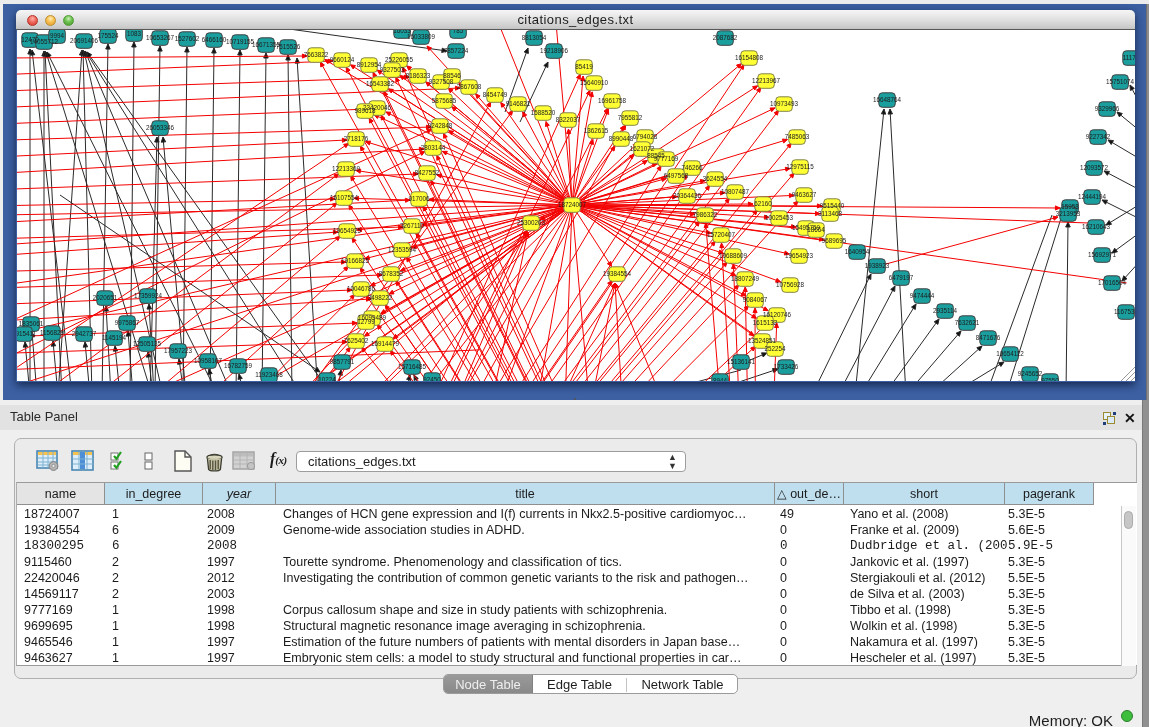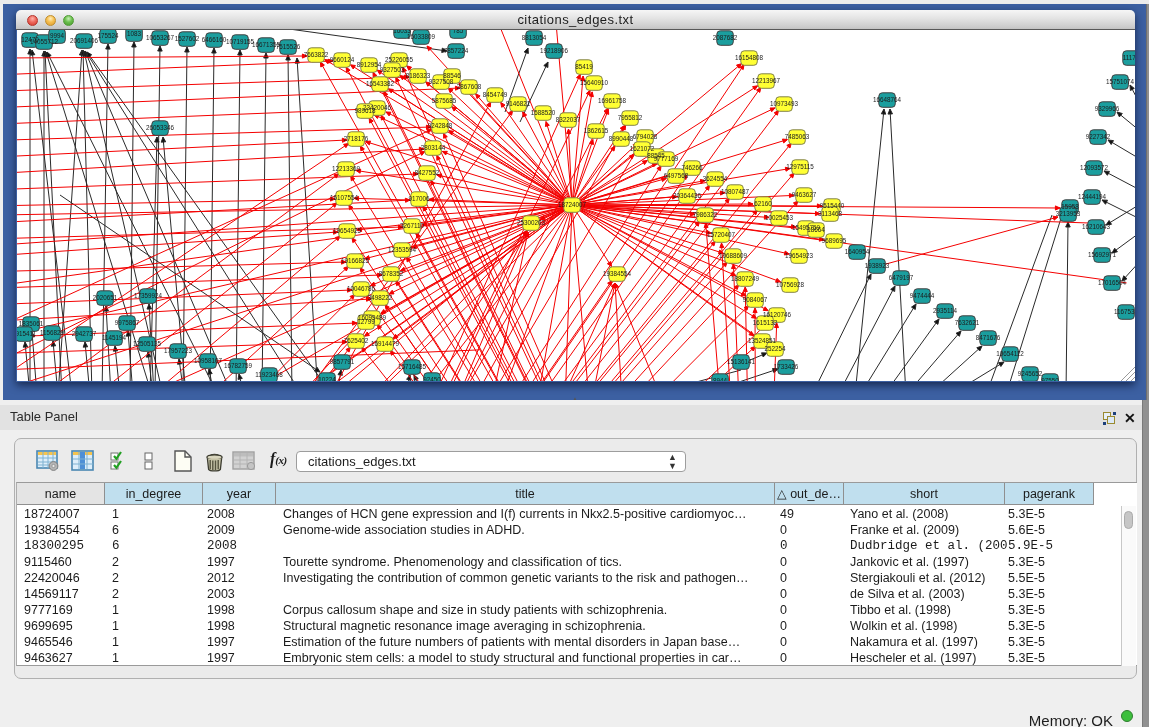--- a/index.html
+++ b/index.html
@@ -941,21 +941,21 @@
         <path d="M2 10h19M2 14h19M8 3v15M15 3v15" stroke="#b4b4b4"></path>
         <circle cx="19" cy="16" r="3.6" fill="#c4c4c4" stroke="#9a9a9a"></circle>
       </svg>
       <div class="tbi" style="left:249px; top:0px; font-size:16px; color:#1a1a1a; font-style:italic; font-weight:bold; font-family:'Liberation Serif',serif;">f<span style="font-size:11px; letter-spacing:-0.5px;">(x)</span></div>
       <div id="combo">citations_edges.txt<span class="arr">▲<br>▼</span></div>
     </div>
 
     <div class="abs" id="tbl">
       <div class="th" style="left:0;width:88px;background:#e4e4e4;">name</div>
       <div class="th" style="left:88px;width:98px;">in_degree</div>
-      <div class="th" style="left:186px;width:73px;">year</div>
+      <div class="th" style="left:186px;width:73px;font-style:italic;">year</div>
       <div class="th" style="left:259px;width:499px;">title</div>
       <div class="th" style="left:758px;width:69px;">△ out_de…</div>
       <div class="th" style="left:827px;width:161px;">short</div>
       <div class="th" style="left:988px;width:89px;">pagerank</div>
       <div class="tr" style="top: 23px;">
           <div class="c c0">18724007</div>
           <div class="c c1">1</div>
           <div class="c c2">2008</div>
           <div class="c c3">Changes of HCN gene expression and I(f) currents in Nkx2.5‑positive cardiomyoc…</div>
           <div class="c c4">49</div>
@@ -1039,20 +1039,26 @@
           <div class="c c3">Embryonic stem cells: a model to study structural and functional properties in car…</div>
           <div class="c c4">0</div>
           <div class="c c5">Hescheler et al. (1997)</div>
           <div class="c c6">5.3E-5</div>
         </div>
       <div id="vsb">
           <div class="thumb"></div>
         </div>
     </div>
 
+    <div class="abs" id="tabs">
+      <div id="tabsel">Node Table</div>
+      <div id="tab2">Edge Table</div>
+      <div id="tabdiv"></div>
+      <div id="tab3">Network Table</div>
+    </div>
   </div>
 
   <div class="abs" id="status">
       <span>Memory: OK</span>
       <div id="memdot"></div>
     </div>
 </div>
 <div class="abs" id="rightstrip"></div>
 <div class="abs" id="rightstrip2"></div>
 

